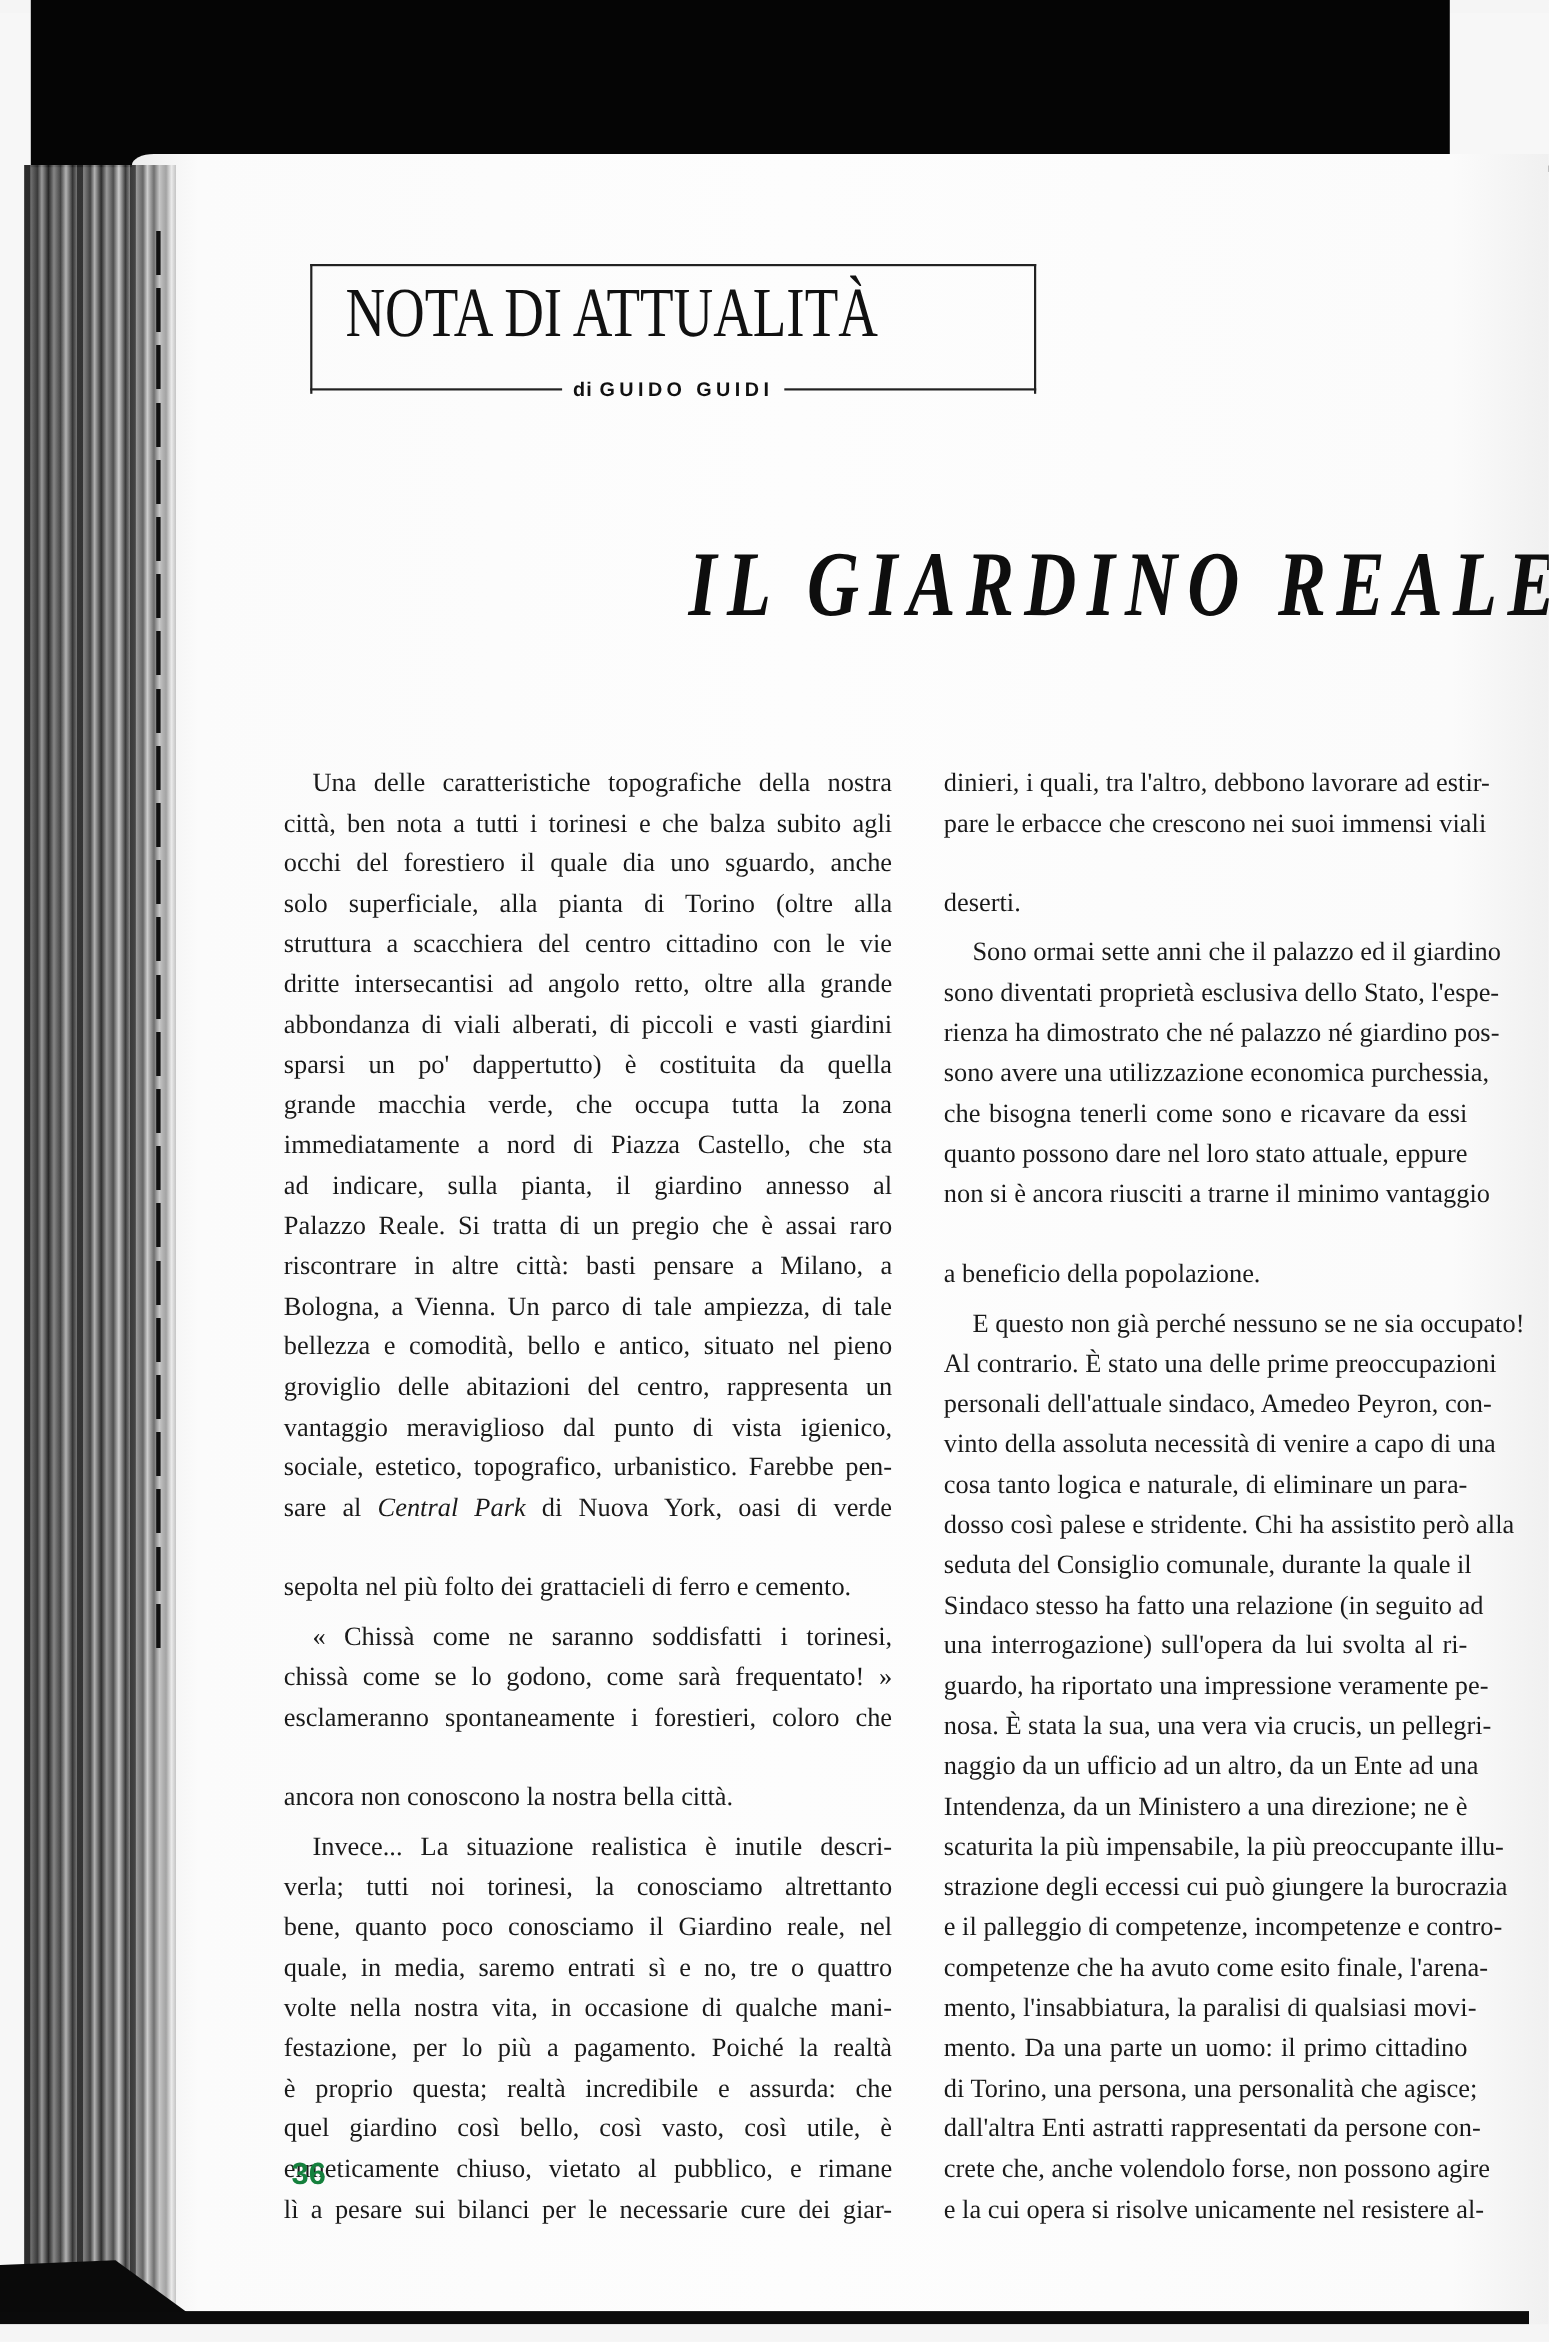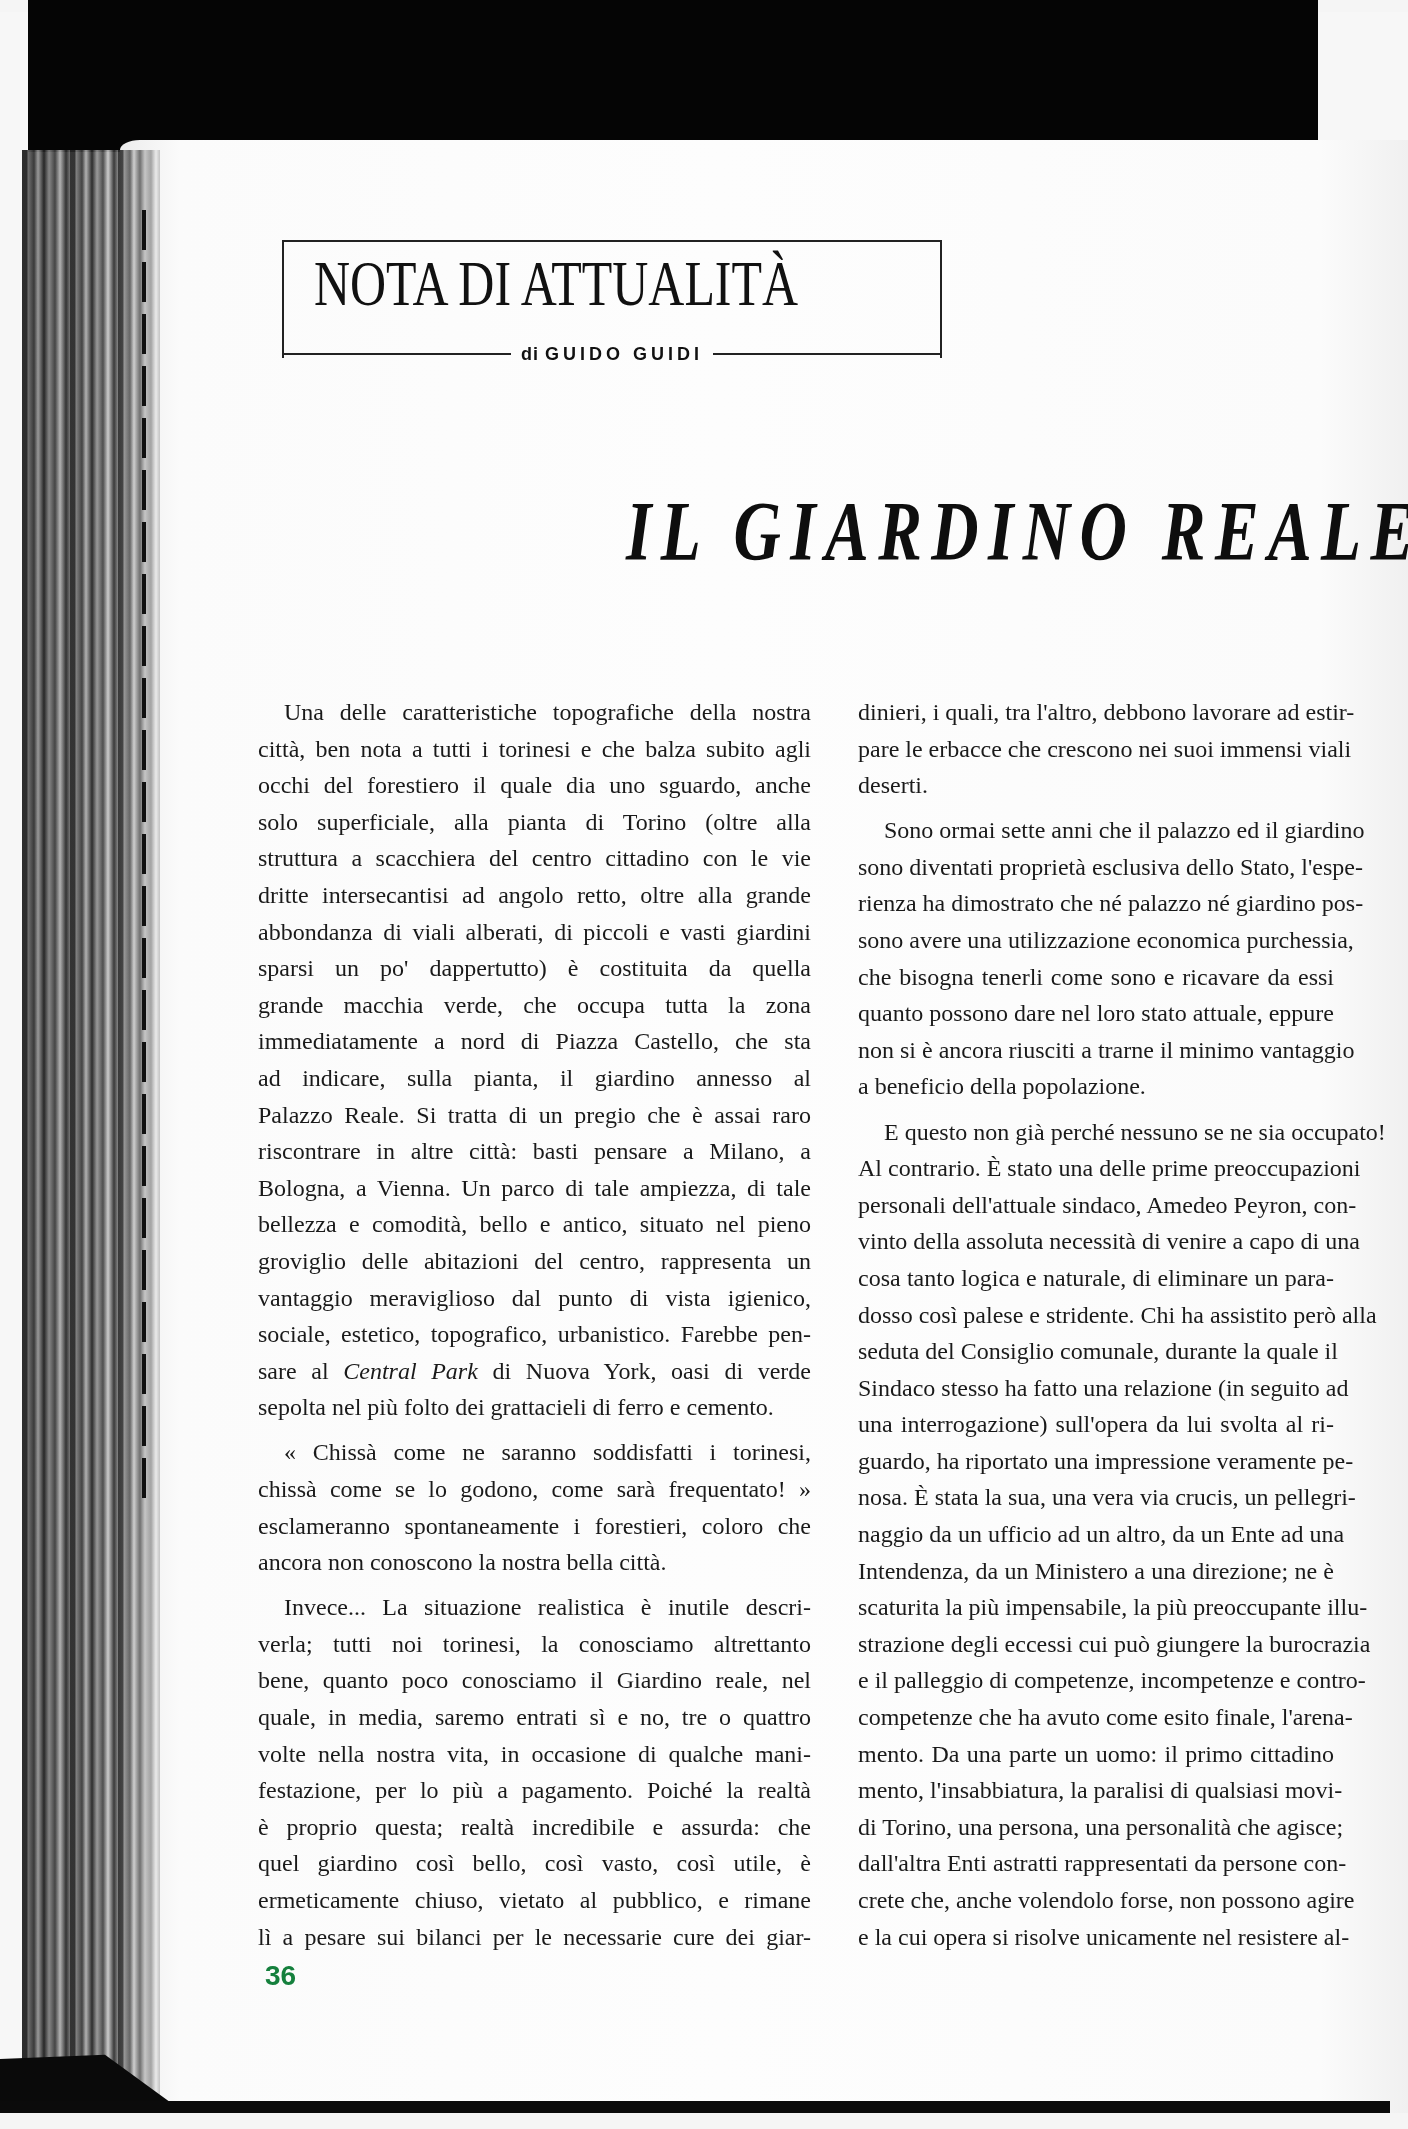--- a/index.html
+++ b/index.html
@@ -90,21 +90,21 @@
 
   
   .col {
     position:absolute;
     font-family:"Liberation Serif", serif; font-size:24px;
     line-height:36.6px; color:#1a1a1a;
   }
   .col-left { left:258px; top:694px; width:553px; }
   .col-right { left:858px; top:694px; width:476px; }
   .line { display:block; text-align:justify; text-align-last:justify; white-space:nowrap; height:36.6px; }
-  .line.last { text-align-last:left; }
+  .line.last { text-align-last:left;margin-top:36px; }
   .col .para { margin-bottom:8.5px; }
   em.it { font-style:italic; }
 
   .folio {
     position:absolute; left:265px; top:1960px;
     font-family:"Liberation Sans", sans-serif; font-weight:bold; font-size:28px; color:#15803d;
   }
 </style>
 </head>
 <body>
@@ -205,22 +205,22 @@
       <span class="line">Sindaco stesso ha fatto una relazione (in seguito ad</span>
       <span class="line">una interrogazione) sull'opera da lui svolta al ri-</span>
       <span class="line">guardo, ha riportato una impressione veramente pe-</span>
       <span class="line">nosa. È stata la sua, una vera via crucis, un pellegri-</span>
       <span class="line">naggio da un ufficio ad un altro, da un Ente ad una</span>
       <span class="line">Intendenza, da un Ministero a una direzione; ne è</span>
       <span class="line">scaturita la più impensabile, la più preoccupante illu-</span>
       <span class="line">strazione degli eccessi cui può giungere la burocrazia</span>
       <span class="line">e il palleggio di competenze, incompetenze e contro-</span>
       <span class="line">competenze che ha avuto come esito finale, l'arena-</span>
+      <span class="line">mento, l'insabbiatura, la paralisi di qualsiasi movi-</span>
       <span class="line">mento. Da una parte un uomo: il primo cittadino</span>
-      <span class="line">mento, l'insabbiatura, la paralisi di qualsiasi movi-</span>
       <span class="line">di Torino, una persona, una personalità che agisce;</span>
       <span class="line">dall'altra Enti astratti rappresentati da persone con-</span>
       <span class="line">crete che, anche volendolo forse, non possono agire</span>
       <span class="line">e la cui opera si risolve unicamente nel resistere al-</span>
     </div>
   </div>
 
 <div class="folio">36</div>
 
 </body></html>

